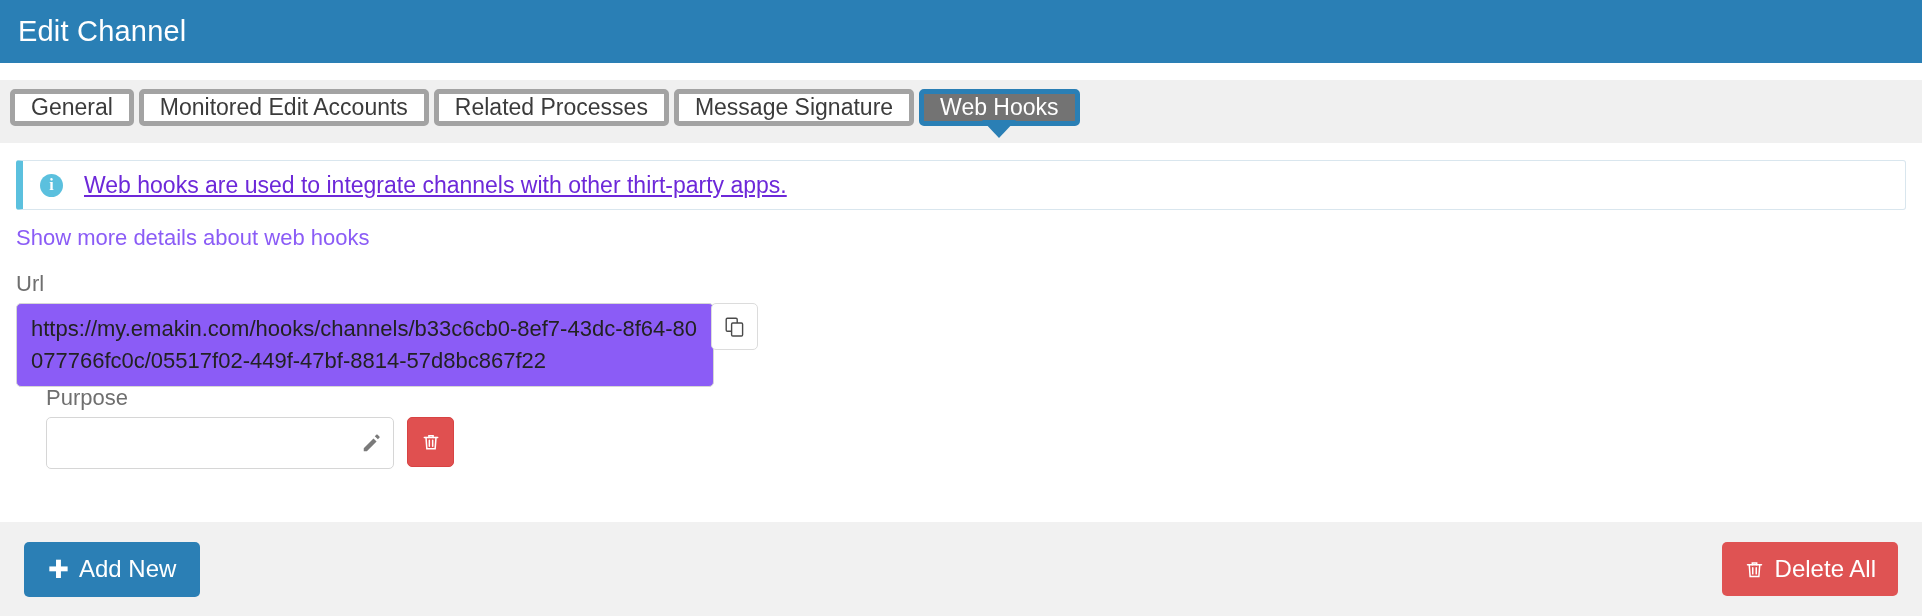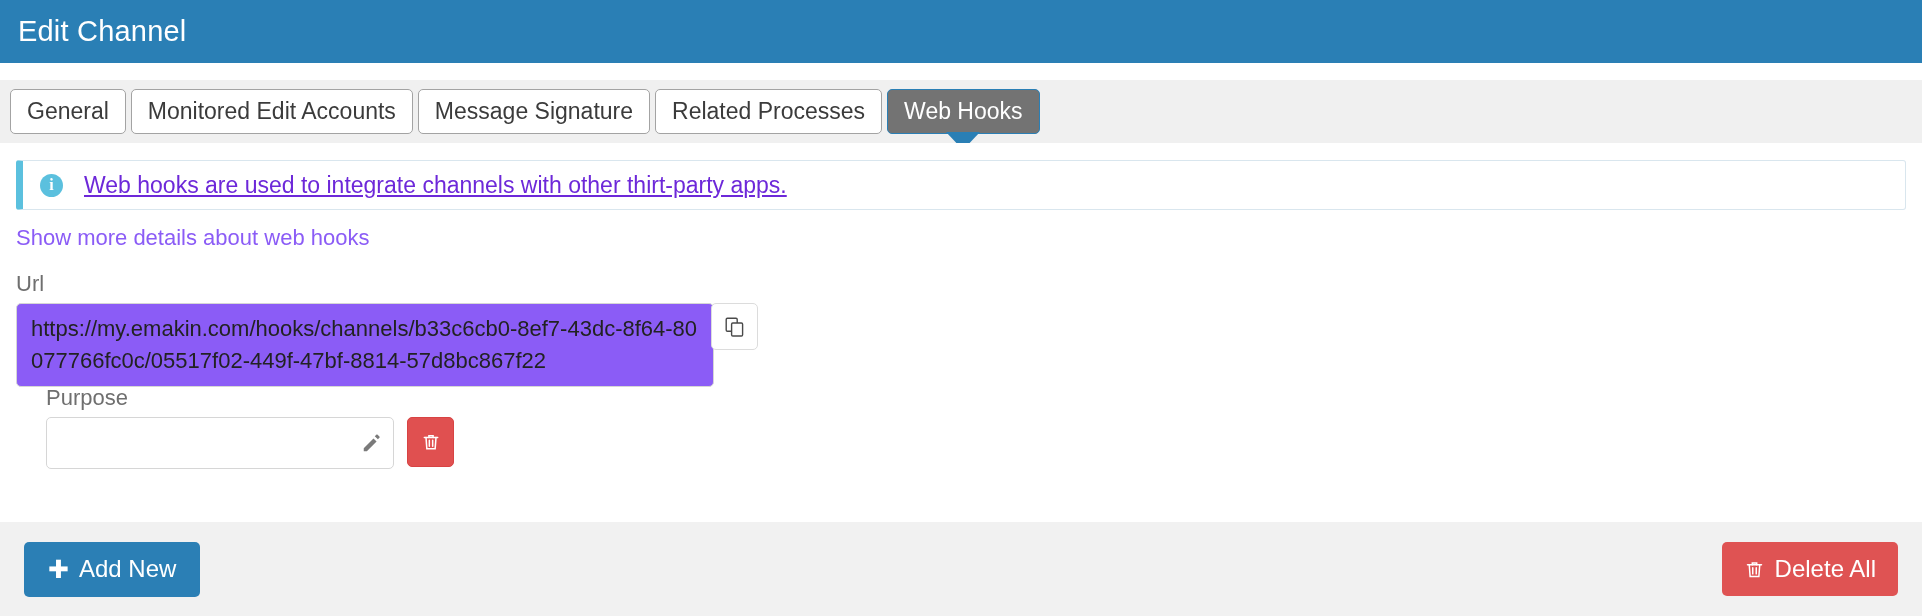--- a/index.html
+++ b/index.html
@@ -56,23 +56,23 @@
     height: 63px;
     box-sizing: border-box;
     padding: 9px 0 0 10px;
     display: flex;
     align-items: flex-start;
     position: relative;
     flex: 0 0 auto;
   }
   .tab {
     background: #ffffff;
-    border: 1px solid #a3a3a3;
-    border-radius: 5px;
-    height: 45px;
+    border: 5px solid #a3a3a3;
+    border-radius: 5px;
+    height: 37px;
     display: flex;
     align-items: center;
     padding: 0 16px;
     margin-right: 5px;
     font-size: 23px;
     color: #3b3b3b;
     white-space: nowrap;
     cursor: pointer;
     box-sizing: border-box;
   }
@@ -297,24 +297,24 @@
   <div class="header-gap"></div>
 
   <div class="tabbar">
     <div class="tab">
       <span>General</span>
     </div>
     <div class="tab">
       <span>Monitored Edit Accounts</span>
     </div>
     <div class="tab">
+      <span>Related Processes</span>
+    </div>
+    <div class="tab">
       <span>Message Signature</span>
-    </div>
-    <div class="tab">
-      <span>Related Processes</span>
     </div>
     <div class="tab active">
       <span>Web Hooks</span>
     </div>
   </div>
 
   <div class="body">
 
     
     <div class="alert">

